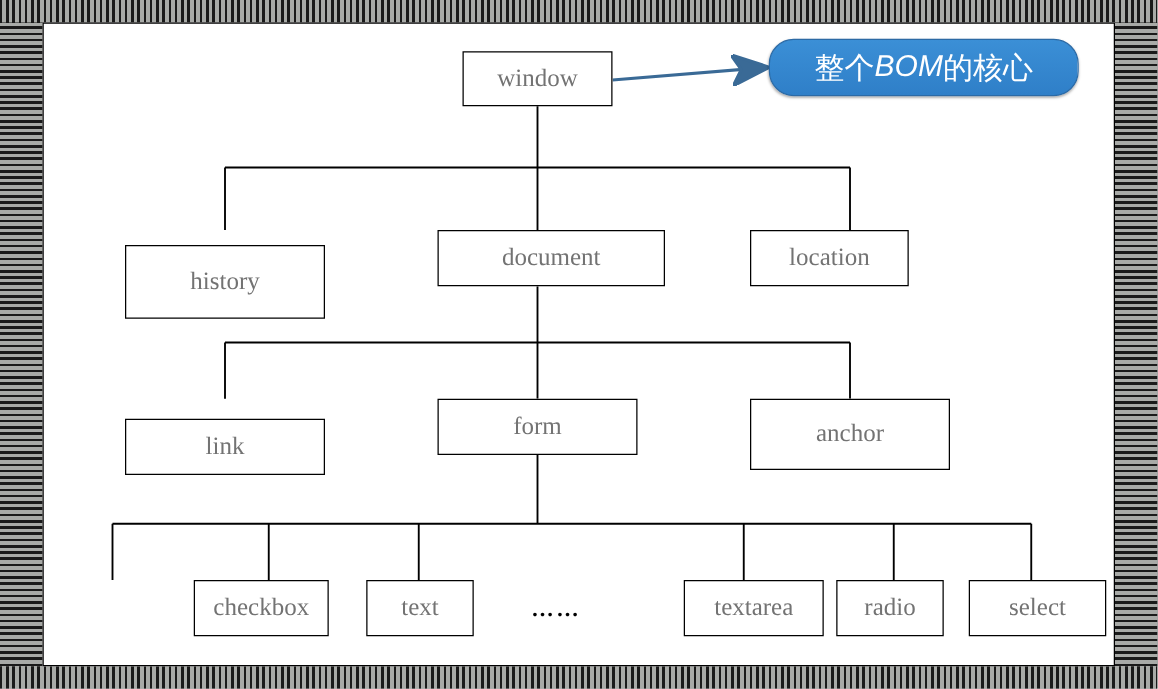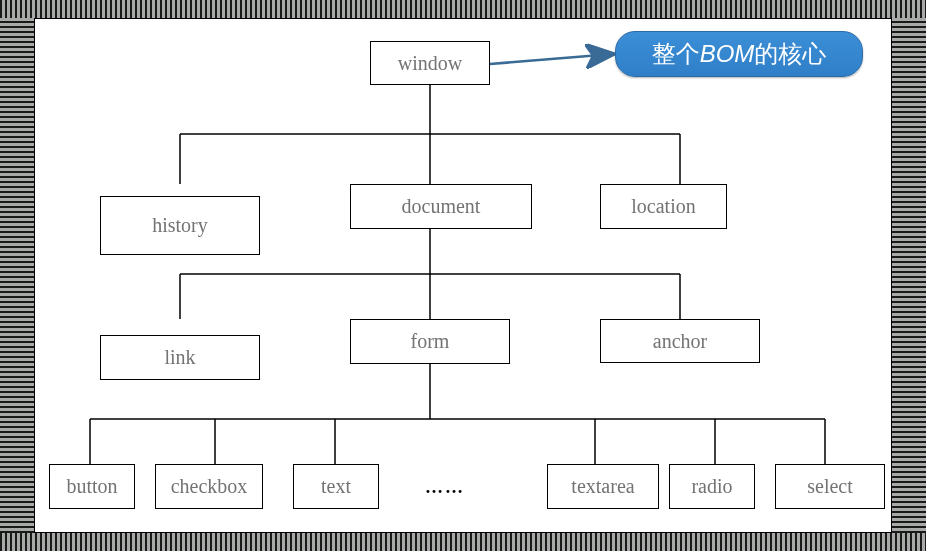--- a/index.html
+++ b/index.html
@@ -109,23 +109,22 @@
   </svg>
 
   <div class="node" style="left:335px; top:22px; width:120px; height:44px;">window</div>
 
   <div class="node" style="left:65px; top:165px; width:160px; height:59px;margin-top:12px;">history</div>
   <div class="node" style="left:315px; top:165px; width:182px; height:45px;">document</div>
   <div class="node" style="left:565px; top:165px; width:127px; height:45px;">location</div>
 
   <div class="node" style="left:65px; top:300px; width:160px; height:45px;margin-top:16px;">link</div>
   <div class="node" style="left:315px; top:300px; width:160px; height:45px;">form</div>
-  <div class="node" style="left:565px; top:300px; width:160px; height:44px;">anchor</div>
+  <div class="node" style="left:565px; top:300px; width:160px; height:57px;">anchor</div>
 
-  <div class="node" style="left:14px; top:445px; width:86px; height:45px;">button</div>
   <div class="node" style="left:120px; top:445px; width:108px; height:45px;">checkbox</div>
   <div class="node" style="left:258px; top:445px; width:86px; height:45px;">text</div>
   <div class="ellipsis" style="left:390px; top:458px;">……</div>
   <div class="node" style="left:512px; top:445px; width:112px; height:45px;">textarea</div>
   <div class="node" style="left:634px; top:445px; width:86px; height:45px;">radio</div>
   <div class="node" style="left:740px; top:445px; width:110px; height:45px;">select</div>
 
   <div class="callout" style="left:580px; top:12px; width:248px; height:46px;">
     <span>整个</span>
       <em>BOM</em>

